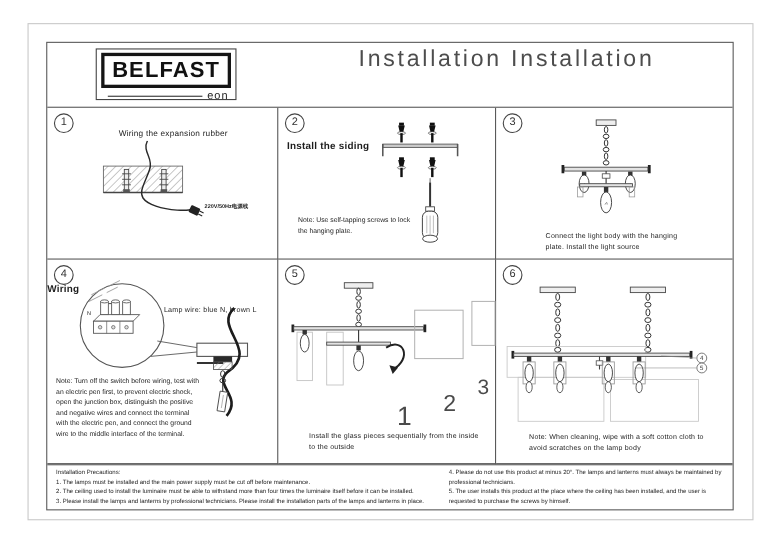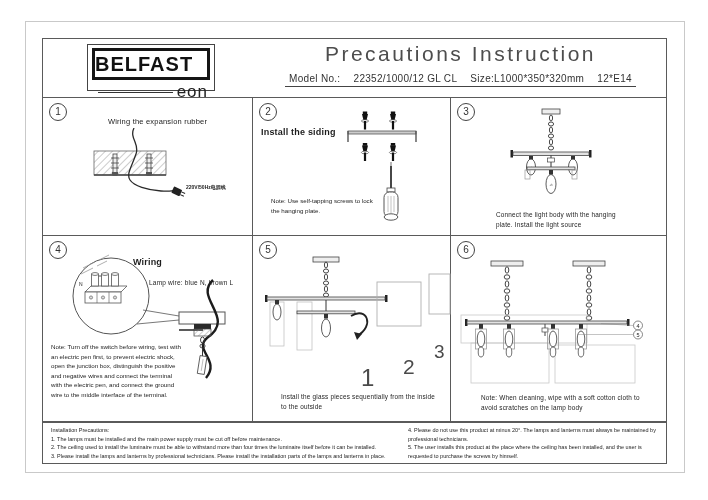--- a/index.html
+++ b/index.html
@@ -5,25 +5,25 @@
   html,body{margin:0;padding:0;background:#fff;}
   .page{position:relative;width:708px;height:500px;background:#fff;overflow:hidden;
         font-family:"Liberation Sans",sans-serif;color:#222;}
   .outer-border{position:absolute;left:25px;top:21px;width:658px;height:450px;
         border:1px solid #c9c9c9;}
   .sheet{position:absolute;left:42px;top:38px;width:623px;height:424px;border:1px solid #5a5a5a;}
 
   
   .header{position:absolute;left:0;top:0;width:100%;height:58px;border-bottom:1px solid #5a5a5a;}
   .logo{position:absolute;left:44px;top:5px;width:128px;height:47px;border:1px solid #444;box-sizing:border-box;}
-  .logo-inner{margin:3px 4px 0 4px;border:3px solid #151515;
+  .logo-inner{margin:3px 4px 0 4px;border:3px solid #151515;text-align:center;
         font-size:20px;font-weight:bold;letter-spacing:1px;color:#111;line-height:26px;height:26px;}
   .logo-sub{display:flex;align-items:center;gap:4px;padding:2px 6px 0 10px;}
   .logo-line{flex:1;height:1px;background:#333;}
-  .logo-eon{font-size:17px;letter-spacing:1px;color:#222;}
+  .logo-eon{font-size:10px;letter-spacing:1px;color:#222;}
   .title{position:absolute;left:220px;right:8px;top:3px;text-align:center;
         font-size:21px;letter-spacing:2.5px;color:#4d4d4d;}
   .model-line{position:absolute;left:220px;right:8px;top:34px;text-align:center;font-size:10px;color:#333;}
   .model-underline{display:inline-block;border-bottom:1px solid #444;padding:0 4px 2px 4px;letter-spacing:.3px;}
   .model-underline span{margin-right:10px;}
   .model-underline span:last-child{margin-right:0;}
 
   
   .panel{position:absolute;box-sizing:border-box;}
   .p1{left:0;top:59px;width:210px;height:138px;border-right:1px solid #5a5a5a;border-bottom:1px solid #5a5a5a;}
@@ -54,29 +54,21 @@
   <div class="sheet">
 
     <div class="header">
       <div class="logo">
         <div class="logo-inner">BELFAST</div>
         <div class="logo-sub">
           <span class="logo-line"></span>
           <span class="logo-eon">eon</span>
         </div>
       </div>
-      <div class="title">Precautions Instruction</div>
-      <div class="model-line">
-        <span class="model-underline">
-          <span>Model No.:</span>
-          <span>22352/1000/12 GL CL</span>
-          <span>Size:L1000*350*320mm</span>
-          <span>12*E14</span>
-        </span>
-      </div>
+      <div class="title">Installation Installation</div>
     </div>
 
     <div class="panel p1">
       <div class="num">1</div>
       <svg class="art" style="left:0;top:30px" width="210" height="108" viewBox="0 0 210 108">
         <defs>
           <pattern id="h1" width="5" height="5" patternUnits="userSpaceOnUse" patternTransform="rotate(45)">
             <line x1="0" y1="0" x2="0" y2="5" stroke="#9a9a9a" stroke-width="1"></line>
           </pattern>
         </defs>
@@ -234,21 +226,21 @@
           <rect x="151" y="93" width="17" height="7" fill="url(#h4)" stroke="#444" stroke-width="0.7"></rect>
           <ellipse cx="159.5" cy="104" rx="2" ry="3" fill="none" stroke="#333" stroke-width="0.9"></ellipse>
           <ellipse cx="159.5" cy="110" rx="2.6" ry="2" fill="none" stroke="#333" stroke-width="0.9"></ellipse>
           <line x1="159.5" y1="112" x2="159.5" y2="120" stroke="#333" stroke-width="1"></line>
           <g transform="rotate(9 159 130)">
             <rect x="155.5" y="120" width="7" height="18" fill="#fff" stroke="#444" stroke-width="0.8"></rect>
             <line x1="159" y1="123" x2="159" y2="135" stroke="#999" stroke-width="0.6"></line>
           </g>
         </g>
       </svg>
-      <div class="cap cap-lg" style="left:0;right:0;top:20px;text-align:center">Wiring</div>
+      <div class="cap cap-lg" style="left:0;right:0;top:20px;text-align:left">Wiring</div>
       <div class="cap" style="left:106px;top:42px;font-size:6.5px">Lamp wire: blue N, brown L</div>
       <div class="note" style="left:8px;top:106px;width:132px">Note: Turn off the switch before wiring, test with an electric pen first, to prevent electric shock, open the junction box, distinguish the positive and negative wires and connect the terminal with the electric pen, and connect the ground wire to the middle interface of the terminal.</div>
     </div>
 
     <div class="panel p5">
       <div class="num">5</div>
       <svg class="art" style="left:0;top:14px" width="198" height="148" viewBox="0 0 198 148">
         <rect x="60" y="7" width="26" height="5" fill="#eee" stroke="#444" stroke-width="0.8"></rect>
         <g fill="none" stroke="#333" stroke-width="0.9">
           <ellipse cx="73" cy="15" rx="1.6" ry="3"></ellipse>

